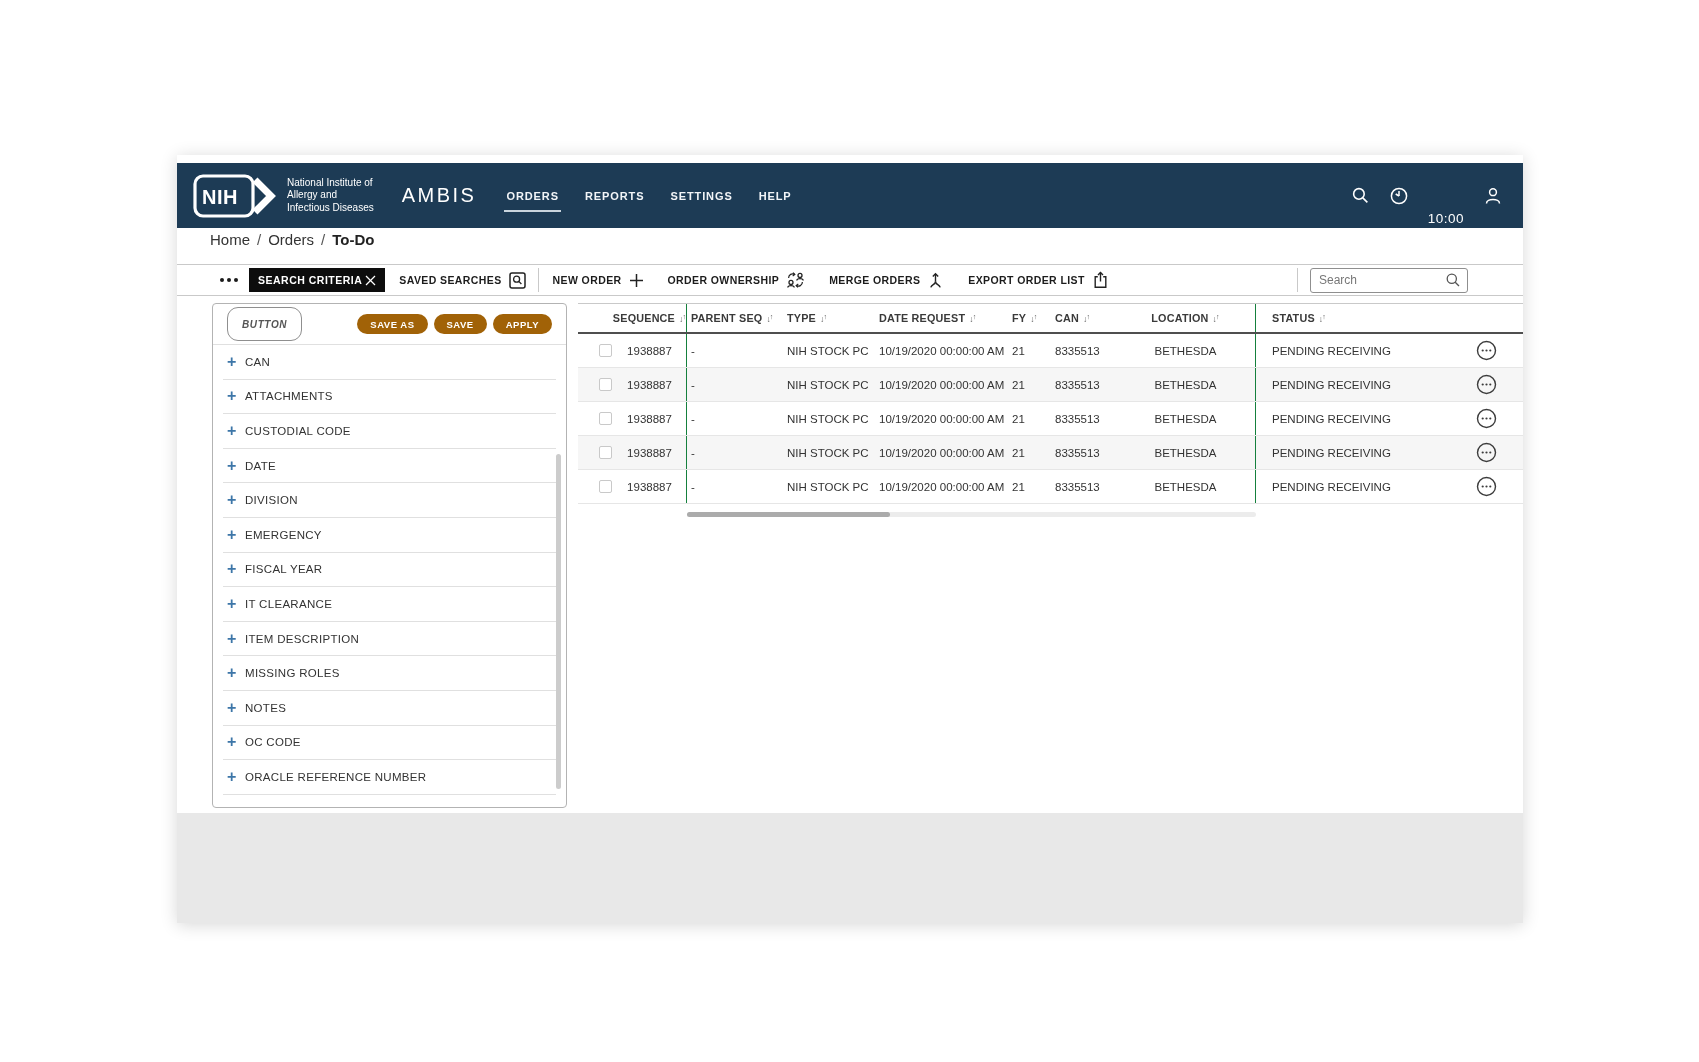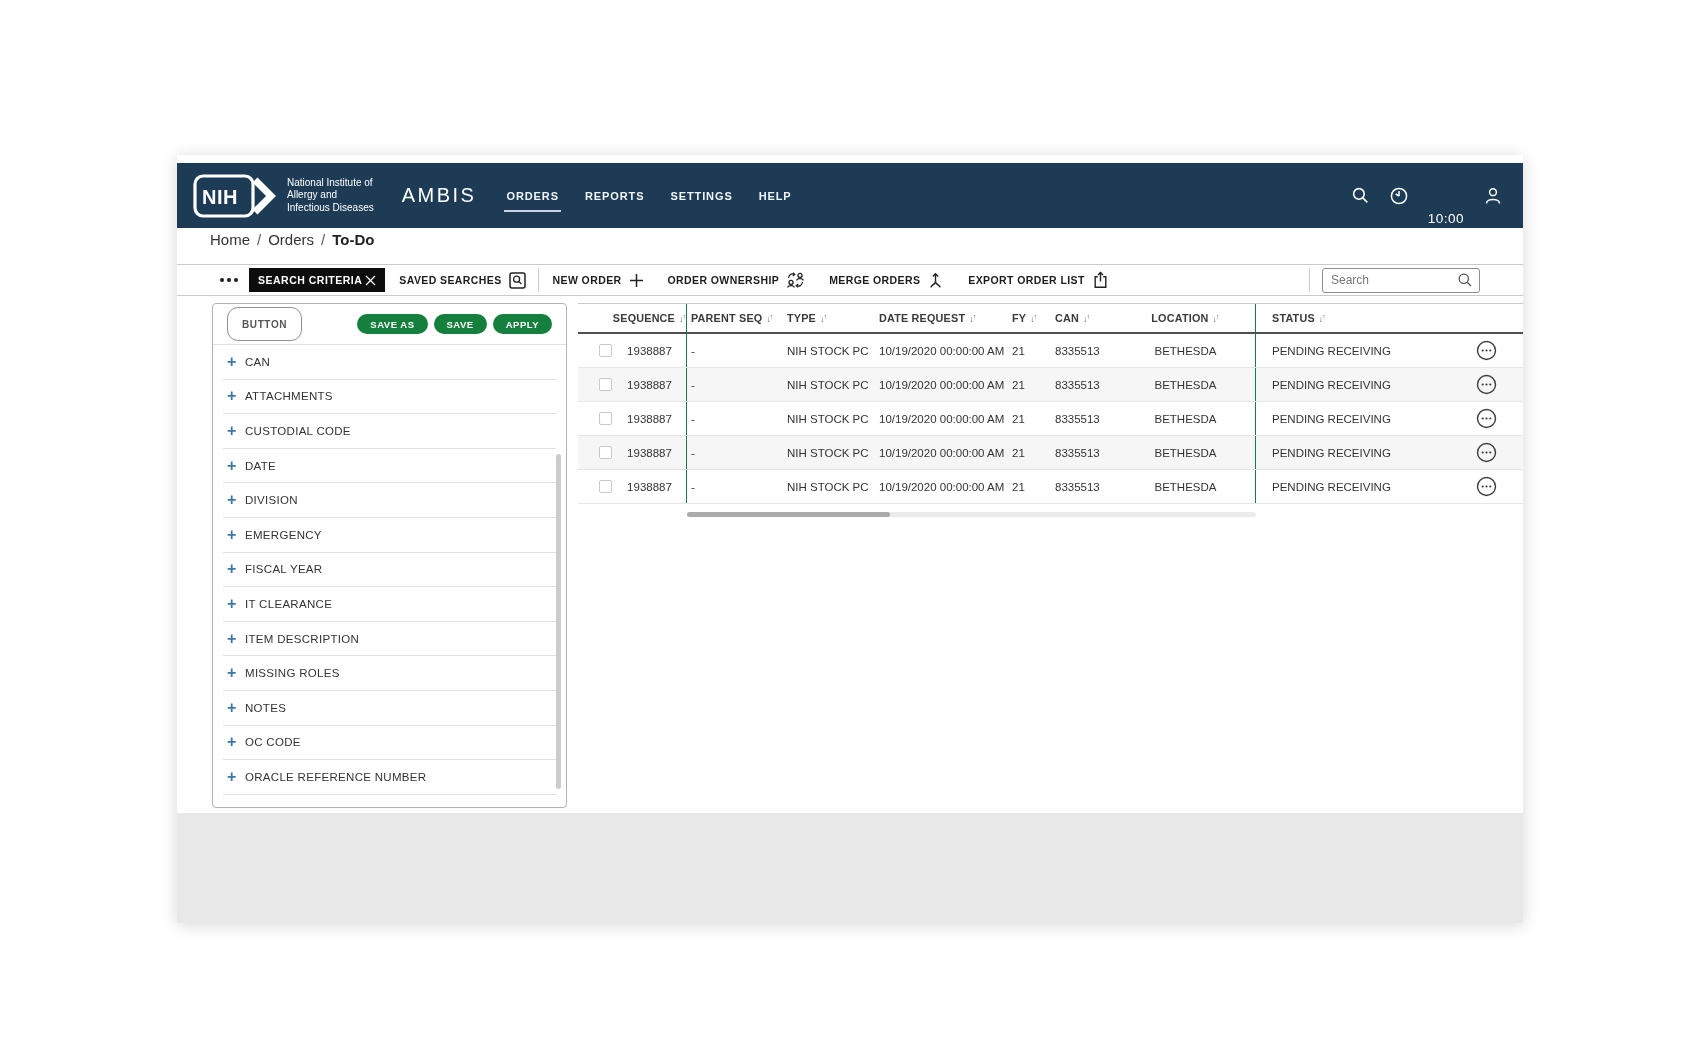--- a/index.html
+++ b/index.html
@@ -32,35 +32,35 @@
              border-top:1px solid #c9c9c9; border-bottom:1px solid #c9c9c9;
              display:flex; align-items:center; }
   .dots-menu { margin-left:43px; display:flex; gap:3px; cursor:pointer; }
   .dots-menu i { width:4px; height:4px; border-radius:50%; background:#1a1a1a; }
   .chip { margin-left:11px; height:24px; background:#0d0d0d; color:#fff; display:flex; align-items:center;
           padding:0 9px; gap:3px; font-size:10.5px; font-weight:bold; letter-spacing:.5px; cursor:pointer; }
   .tool { display:flex; align-items:center; gap:7px; font-size:10.5px; font-weight:bold; letter-spacing:.4px;
           color:#1c1c1c; cursor:pointer; }
   .tb-sep { width:1px; height:24px; background:#c9c9c9; }
   .m-l12 { margin-left:12px; } .m-l14 { margin-left:14px; } .m-l24 { margin-left:24px; }
-  .search-wrap { margin-left:auto; margin-right:43px; position:relative; display:flex; align-items:center; gap:12px;justify-content:space-between; }
+  .search-wrap { margin-left:auto; margin-right:55px; position:relative; display:flex; align-items:center; gap:12px;justify-content:space-between; }
   .search-input { width:158px; height:25px; border:1px solid #8f8f8f; border-radius:3px; font-size:12px;
                   padding:0 26px 0 8px; color:#333; font-family:"Liberation Sans", sans-serif; }
   .search-input::placeholder { color:#777; }
   .search-wrap svg { position:absolute; right:7px; }
 
   
   .panel { position:absolute; left:35px; top:148px; width:355px; height:505px; border:1px solid #b3b3b3;
            border-radius:4px; background:#fff; }
   .panel-top { height:40px; display:flex; align-items:center; padding:0 14px; gap:6px; }
   .pill-outline { height:21px; padding:16px 14px; border:1px solid #8f8f8f; border-radius:11px; background:#fff;
                   font-size:10px; font-weight:bold; letter-spacing:.6px; color:#555; cursor:pointer;
-                  display:flex; align-items:center; }
+                  display:flex; align-items:center;font-style:italic; }
   .panel-top .spacer { flex:1; }
-  .pill-solid { height:20px; padding:0 13px; border:none; border-radius:10px; background:#15803d; color:#fff;
+  .pill-solid { height:20px; padding:0 13px; border:none; border-radius:10px; background:#a16207; color:#fff;
                 font-size:9.5px; font-weight:bold; letter-spacing:.5px; cursor:pointer; display:flex; align-items:center; }
   .flist { border-top:1px solid #e0e0e0; }
   .fitem { height:34.6px; display:flex; align-items:center; margin:0 10px; padding:0 4px;
            border-bottom:1px solid #e0e0e0; cursor:pointer; }
   .fitem .plus { color:#3d76a8; font-size:16px; font-weight:bold; width:18px; line-height:16px; }
   .fitem .flabel { font-size:11.5px; color:#333; letter-spacing:.3px; }
   .panel-scroll { position:absolute; right:5px; top:150px; width:5px; height:335px; background:#cccccc; border-radius:3px; }
 
   
   .table { position:absolute; left:401px; top:148px; width:945px; }

